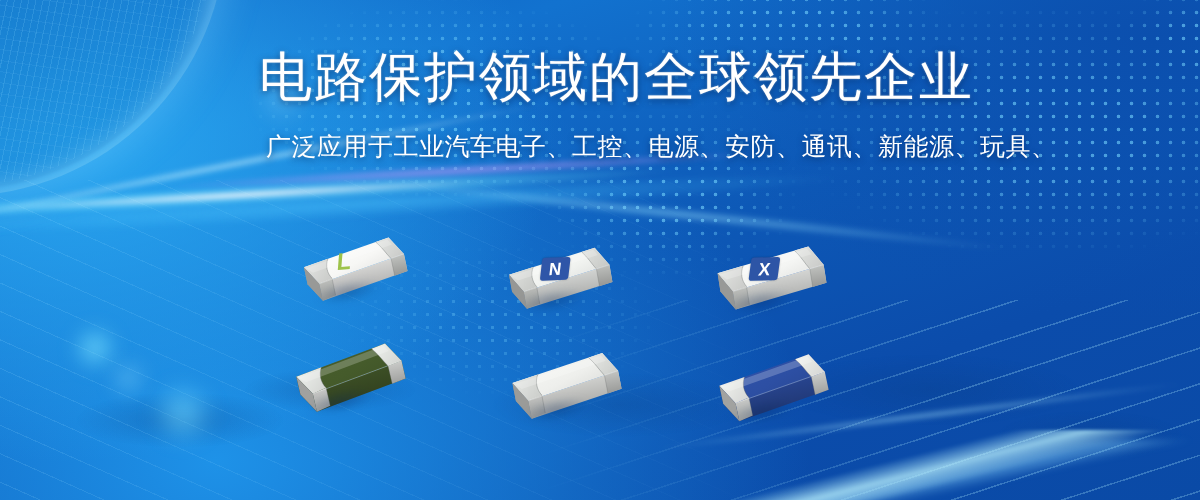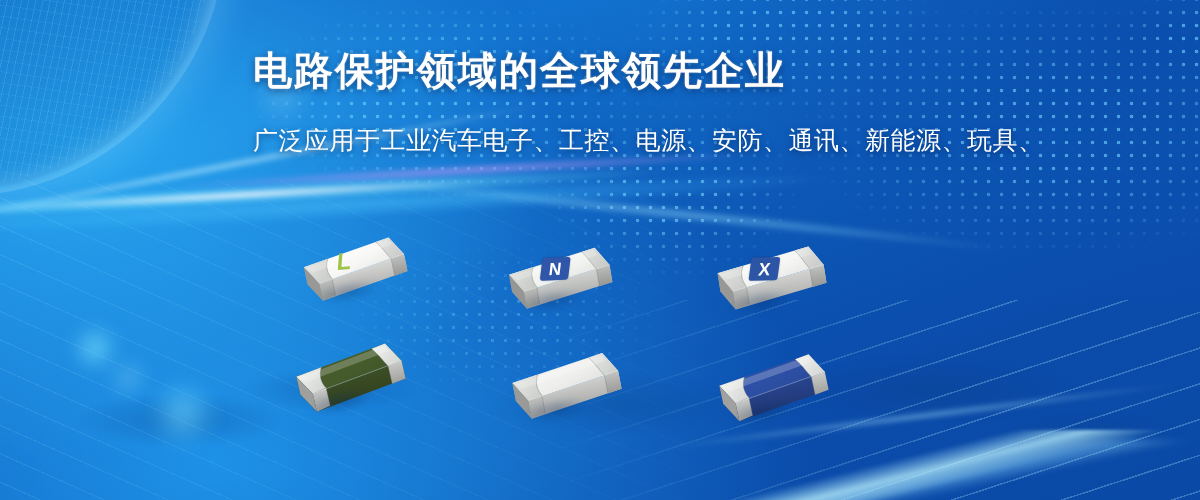--- a/index.html
+++ b/index.html
@@ -144,28 +144,28 @@
   
   .orb{position:absolute;border-radius:50%;filter:blur(9px);}
   .orb-a{left:72px;top:325px;width:46px;height:46px;background:radial-gradient(circle,rgba(120,225,255,.85),rgba(120,225,255,0) 70%);}
   .orb-b{left:108px;top:358px;width:40px;height:40px;background:radial-gradient(circle,rgba(140,220,255,.45),rgba(140,220,255,0) 70%);}
   .orb-c{left:148px;top:382px;width:70px;height:62px;background:radial-gradient(circle,rgba(110,215,255,.70),rgba(110,215,255,0) 70%);}
   .orb-d{left:255px;top:70px;width:54px;height:54px;background:radial-gradient(circle,rgba(180,235,255,.28),rgba(180,235,255,0) 70%);}
 
   
   .text-block{position:absolute;left:253px;top:46px;width:860px;}
   .headline{
-    margin:0;
-    font-size:39px;line-height:50px;font-weight:bold;color:#ffffff;
+    margin:6px;
+    font-size:53px;line-height:50px;font-weight:normal;color:#ffffff;
     letter-spacing:2px;
     text-shadow:0 2px 7px rgba(3,40,95,.72), 0 0 2px rgba(255,255,255,.55);
     white-space:nowrap;
   }
   .subline{
-    margin:0;
+    margin:13px;
     font-size:25px;line-height:52px;color:#ffffff;font-weight:normal;
     letter-spacing:.5px;
     text-shadow:0 2px 6px rgba(3,40,95,.70);
     white-space:nowrap;
   }
   .sub1{margin-top:18px;}
 
   
   .fuse-stage{position:absolute;left:0;top:0;width:1200px;height:500px;}
   .fuse{position:absolute;width:100px;height:54px;}

